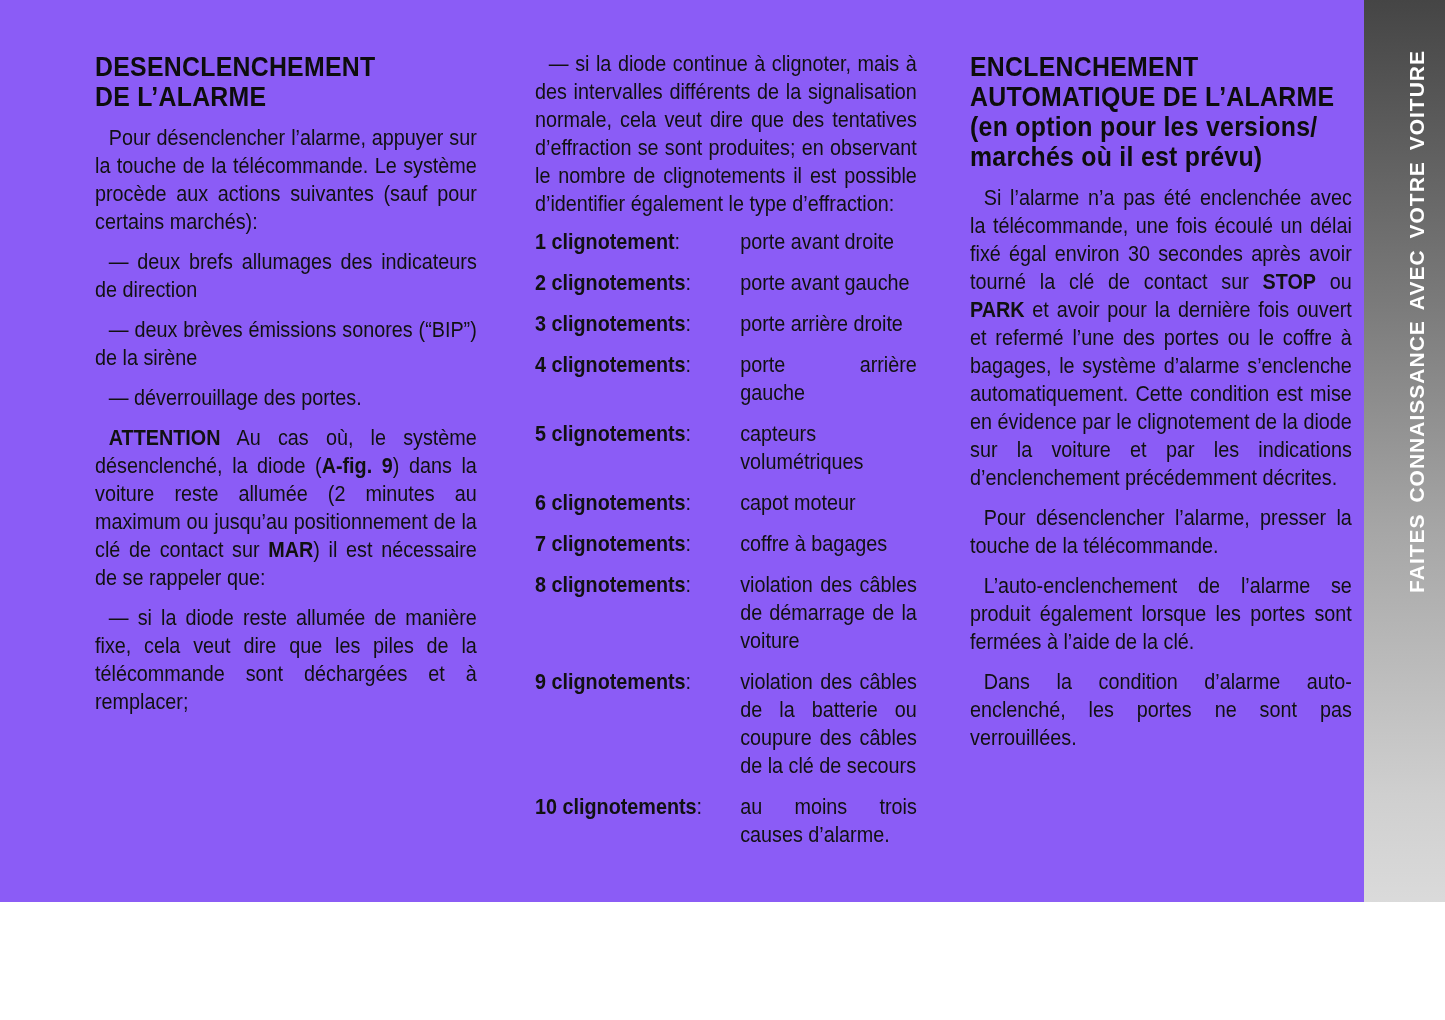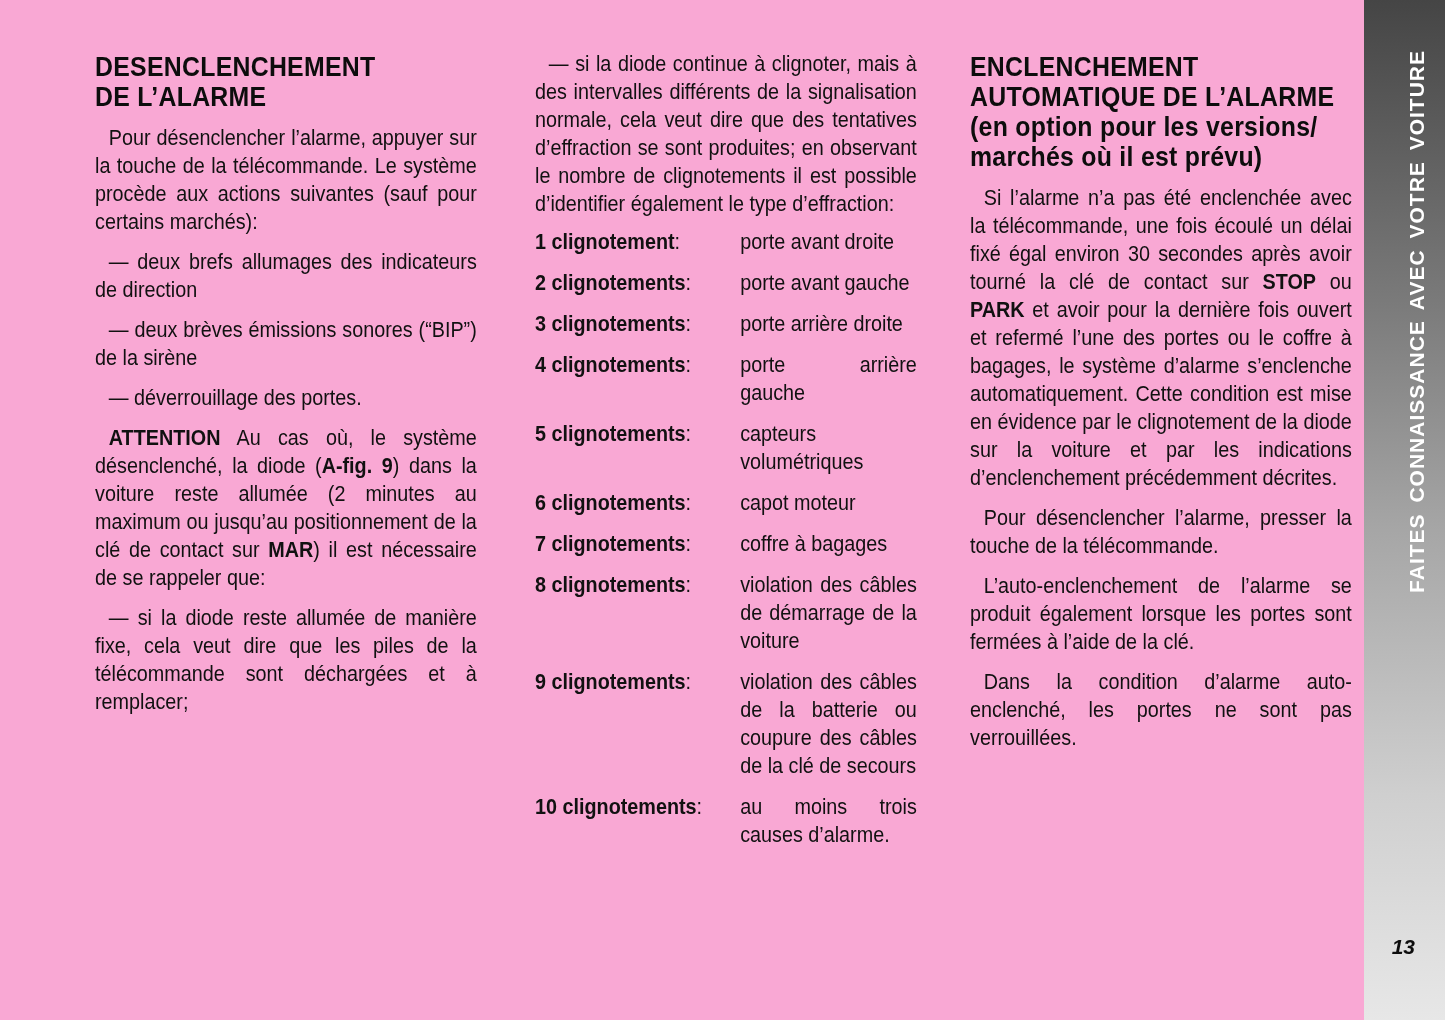--- a/index.html
+++ b/index.html
@@ -1,17 +1,17 @@
 <!DOCTYPE html>
 <html><head>
 <meta charset="utf-8">
 <style>
   html,body{margin:0;padding:0;background:#ffffff;}
   .page{
-    position:relative;width:1445px;height:1020px;background:#f9a8d4;
+    position:relative;width:1445px;height:902px;background:#8b5cf6;
     font-family:"Liberation Sans",sans-serif;color:#111111;overflow:hidden;
   }
   .col{
     position:absolute;top:52px;width:415px;
     transform:scaleX(0.92);transform-origin:0 0;
     font-size:21.5px;line-height:28px;text-align:justify;
   }
   .col1{left:95px;}
   .col2{left:535px;top:50px;}
   .col3{left:970px;}

